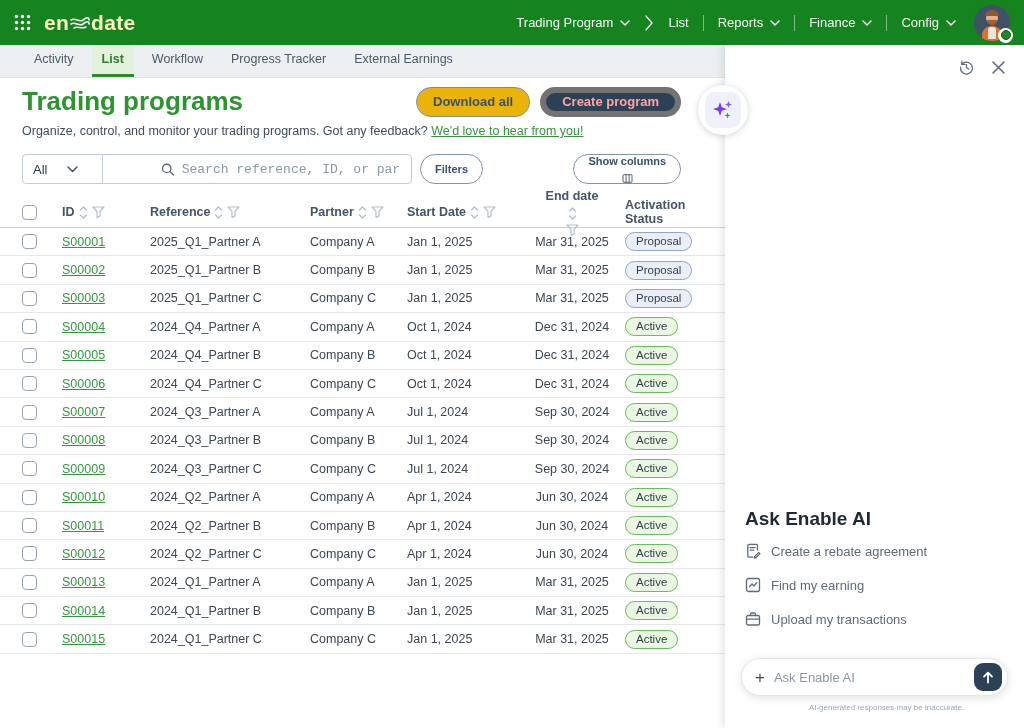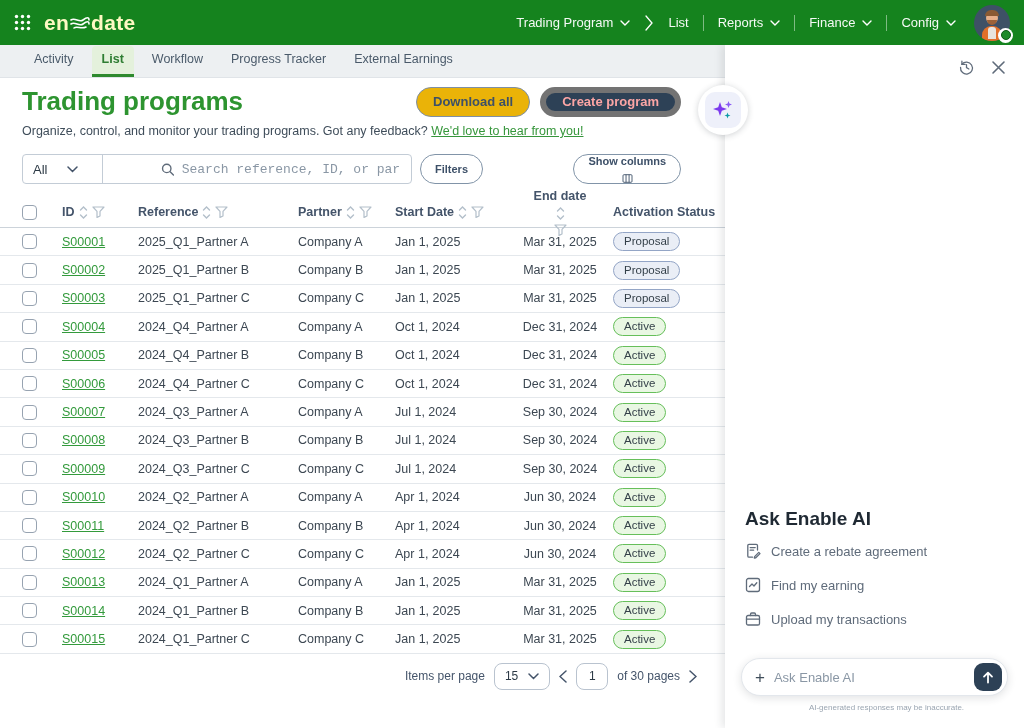--- a/index.html
+++ b/index.html
@@ -49,21 +49,21 @@
   .pill-btn { display:inline-flex; align-items:center; gap:7px; height:30px; padding:0 14px; border:1px solid #8194a8; border-radius:15px; font-size:11px; font-weight:bold; color:#3d5068; background:#fff; cursor:pointer; white-space:nowrap; }
   .filters-btn { margin-left:8px; }
   .showcols-btn { margin-left:auto; margin-right:22px;flex-direction:column; }
 
   
   .table { margin-top:13px; width:725px; font-size:12.5px; }
   .thead { display:flex; align-items:center; height:31px; border-bottom:1px solid #ccd3da; padding-left:22px; color:#44546a; font-weight:bold; }
   .trow { display:flex; align-items:center; height:28.4px; border-bottom:1px solid #e4e8ec; padding-left:22px; color:#3c4752; }
   .cell { flex:0 0 auto; display:flex; align-items:center; gap:4px; }
   .c-check { width:40px; }
-  .c-id { width:76px;align-items:center; }
+  .c-id { width:88px;align-items:center; }
   .c-ref { width:160px; }
   .c-partner { width:97px; }
   .c-start { width:112px; }
   .c-end { width:106px;flex-direction:column; }
   .c-status { flex:1 1 auto; }
   .checkbox { width:15px; height:15px; border:1.5px solid #97a3b1; border-radius:4px; background:#fff; cursor:pointer; }
   .id-link { color:#339a3c; text-decoration:underline; cursor:pointer; }
   .sort-icon, .funnel-icon { flex:0 0 auto; cursor:pointer; }
   .badge { display:inline-block; padding:2px 10px 3px; border-radius:11px; font-size:11.5px; font-weight:normal; color:#333f48; }
   .badge-proposal { background:#eaeef6; border:1px solid #93a5c6; }
@@ -512,41 +512,20 @@
             <span class="cell c-partner">Company C</span>
             <span class="cell c-start">Jan 1, 2025</span>
             <span class="cell c-end">Mar 31, 2025</span>
             <span class="cell c-status">
               <span class="badge badge-active">Active</span>
             </span>
           </div>
         </div>
     </div>
 
-    <div class="pagination">
-      <span>Items per page</span>
-      <span class="select-box">
-        <span>15</span>
-        <svg width="11" height="7" viewBox="0 0 11 7" fill="none" stroke="#44546a" stroke-width="1.5" stroke-linecap="round">
-            <path d="M1 1 L5.5 5.5 L10 1"></path>
-          </svg>
-      </span>
-      <span class="pg-chev">
-        <svg width="8" height="13" viewBox="0 0 8 13" fill="none" stroke="#44546a" stroke-width="1.5" stroke-linecap="round">
-            <path d="M7 1 L1 6.5 L7 12"></path>
-          </svg>
-      </span>
-      <input class="page-input" value="1" style="">
-      <span>of 30 pages</span>
-      <span class="pg-chev">
-        <svg width="8" height="13" viewBox="0 0 8 13" fill="none" stroke="#44546a" stroke-width="1.5" stroke-linecap="round">
-            <path d="M1 1 L7 6.5 L1 12"></path>
-          </svg>
-      </span>
-    </div>
   </div>
 
   <div class="panel">
     <div class="panel-icons">
       <span class="icon-btn">
         <svg width="17" height="17" viewBox="0 0 20 20" fill="none" stroke="#5f6b7a" stroke-width="1.5" stroke-linecap="round">
           <path d="M4.6 6.2 A7 7 0 1 1 3 10"></path>
           <path d="M4.6 2.6 V6.4 H8.4"></path>
           <path d="M10 6.6 V10.2 L12.8 11.8"></path>
         </svg>

